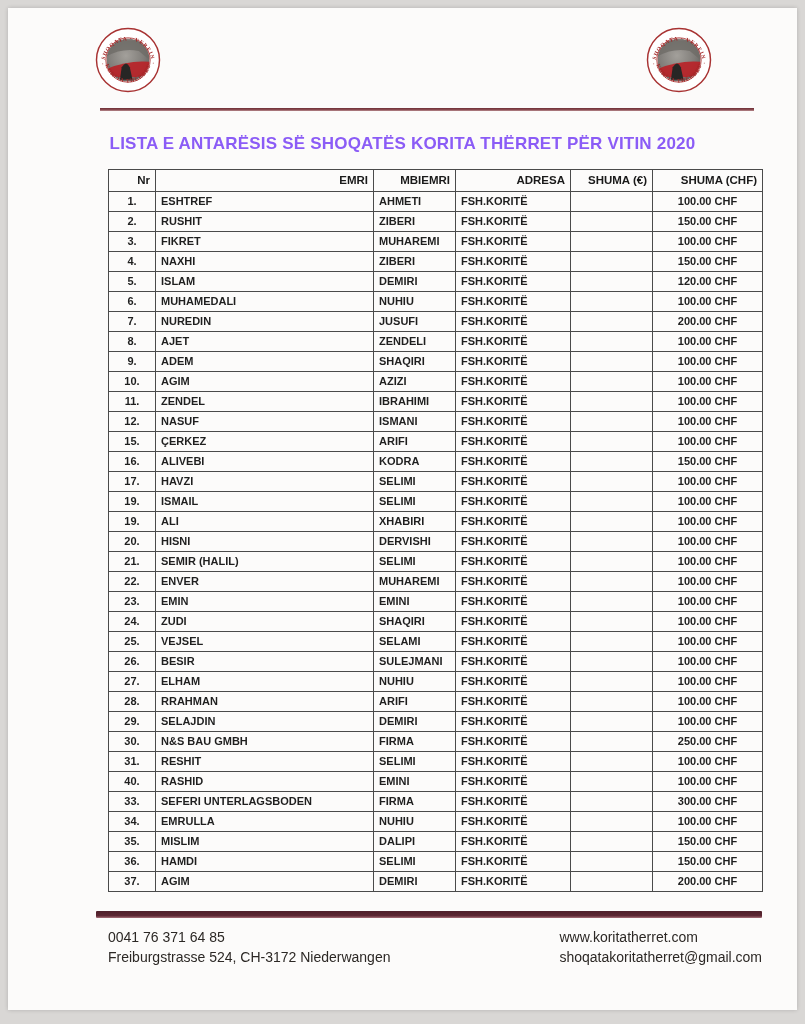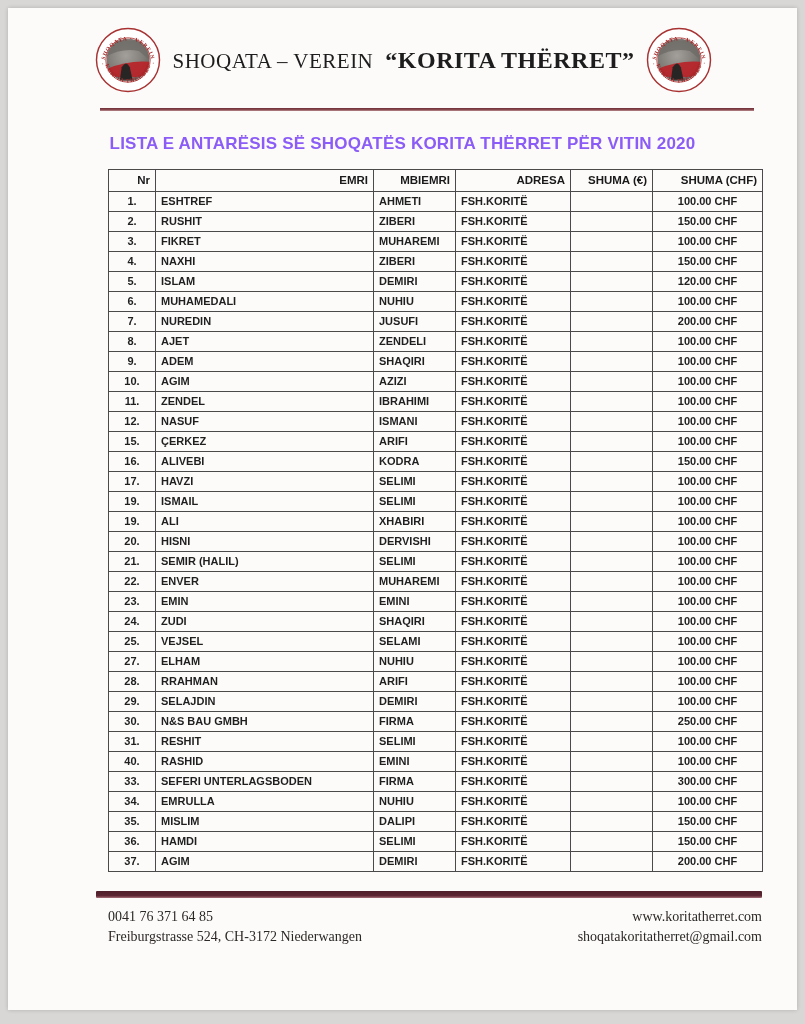--- a/index.html
+++ b/index.html
@@ -60,24 +60,24 @@
 
   
   .foot-rule {
     width:666px; height:7px; margin:19px 0 0 88px;
     background:linear-gradient(to bottom,#4e1f2a 0%,#5c2632 68%,#a8707a 100%);
     border-radius:1px;
   }
   .footer-info {
     display:flex; justify-content:space-between;
     margin:9px 35px 0 100px;
-    font-family:Liberation Serif, serif;
+    font-family:Liberation Sans, sans-serif;
     font-size:14px; color:#2c2825; line-height:1.45;
   }
-  .footer-info .right { text-align:right; }
+  .footer-info .right { text-align:left; }
 </style>
 </head>
 <body>
 
 <div class="page">
 
   <div class="letterhead">
 
     <svg class="seal" viewBox="0 0 80 80">
       <defs>
@@ -101,24 +101,20 @@
       </g>
       <circle cx="40" cy="40" r="24.6" fill="none" stroke="#a83232" stroke-width="1"></circle>
       <text font-size="6" font-weight="bold" fill="#a32626" font-family="Liberation Serif, serif" letter-spacing="1">
         <textPath href="#arcTopA" startOffset="50%" text-anchor="middle">· SHOQATA · VEREIN ·</textPath>
       </text>
       <text font-size="6" font-weight="bold" fill="#a32626" font-family="Liberation Serif, serif" letter-spacing="1">
         <textPath href="#arcBotA" startOffset="50%" text-anchor="middle">· KORITA THËRRET ·</textPath>
       </text>
     </svg>
 
-    <div class="org-title">
-      <span class="plain">SHOQATA – VEREIN</span>
-      <span class="strong">“KORITA THËRRET”</span>
-    </div>
 
     <svg class="seal" viewBox="0 0 80 80">
       <defs>
         <clipPath id="sealClipB">
             <circle cx="40" cy="40" r="24"></circle>
           </clipPath>
         <path id="arcTopB" d="M 14 44 A 26 26 0 1 1 66 44" fill="none"></path>
         <path id="arcBotB" d="M 15 46 A 26 26 0 0 0 65 46" fill="none"></path>
       </defs>
       <circle cx="40" cy="40" r="35" fill="#ffffff" stroke="#a83232" stroke-width="1.6"></circle>
@@ -340,20 +336,28 @@
         </tr>
         <tr>
           <td class="cell-nr">25.</td>
           <td class="cell-emri">VEJSEL</td>
           <td class="cell-mbiemri">SELAMI</td>
           <td class="cell-adresa">FSH.KORITË</td>
           <td class="cell-eur"></td>
           <td class="cell-chf">100.00 CHF</td>
         </tr>
         <tr>
+          <td class="cell-nr">26.</td>
+          <td class="cell-emri">BESIR</td>
+          <td class="cell-mbiemri">SULEJMANI</td>
+          <td class="cell-adresa">FSH.KORITË</td>
+          <td class="cell-eur"></td>
+          <td class="cell-chf">100.00 CHF</td>
+        </tr>
+        <tr>
           <td class="cell-nr">27.</td>
           <td class="cell-emri">ELHAM</td>
           <td class="cell-mbiemri">NUHIU</td>
           <td class="cell-adresa">FSH.KORITË</td>
           <td class="cell-eur"></td>
           <td class="cell-chf">100.00 CHF</td>
         </tr>
         <tr>
           <td class="cell-nr">28.</td>
           <td class="cell-emri">RRAHMAN</td>

